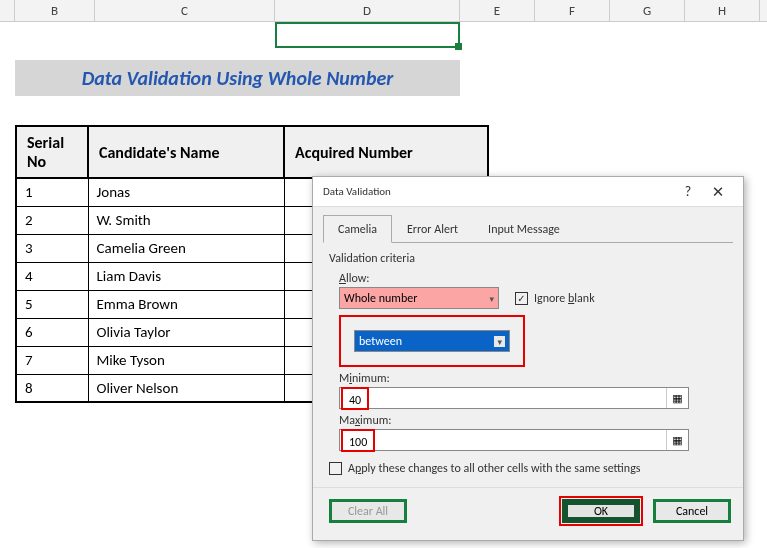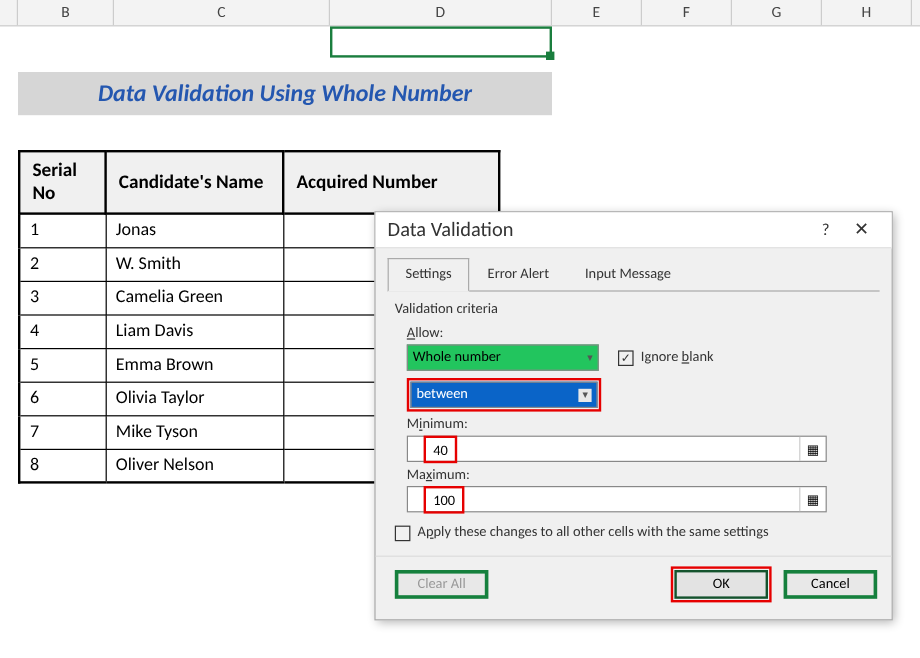--- a/index.html
+++ b/index.html
@@ -17,66 +17,66 @@
     .ch-h { width: 75px; }
     
     .selected-cell { position: absolute; top: 22px; left: 275px; width: 185px; height: 26px; border: 2px solid #1a7e3e; background: #fff; }
     .selected-handle { position: absolute; bottom: -4px; right: -4px; width: 7px; height: 7px; background: #1a7e3e; }
     
     .title-band { position: absolute; top: 60px; left: 15px; width: 445px; height: 36px; background: #d6d6d6; display: flex; align-items: center; justify-content: center; font-size: 20px; font-weight: bold; font-style: italic; color: #2457b0; }
     
     .data-table { position: absolute; top: 125px; left: 15px; border-collapse: collapse; }
     .data-table th { background: #f0f0f0; font-weight: bold; font-size: 16px; padding: 6px 10px; border: 2px solid #000; text-align: left; }
     .data-table th:first-child { width: 72px; }
-    .data-table th:nth-child(2) { width: 148px; }
-    .data-table th:nth-child(3) { width: 180px; }
+    .data-table th:nth-child(2) { width: 196px; }
+    .data-table th:nth-child(3) { width: 204px; }
     .data-table td { font-size: 15px; padding: 4px 8px; border: 1px solid #000; height: 28px; }
     .data-table td:first-child { border-left: 2px solid #000; }
     .data-table td:last-child { border-right: 2px solid #000; }
     .data-table tr:last-child td { border-bottom: 2px solid #000; }
     
     .dialog { position: absolute; top: 176px; left: 312px; width: 432px; background: #f0f0f0; border: 1px solid #aaa; box-shadow: 2px 2px 8px rgba(0,0,0,0.3); }
     .dlg-titlebar { height: 30px; background: #fff; display: flex; align-items: center; padding: 0 10px; border-bottom: 1px solid #ddd; }
-    .dlg-title { flex: 1; font-size: 17px; color: #333; }
+    .dlg-title { flex: 1; font-size: 11px; color: #333; }
     .dlg-help { width: 30px; text-align: center; font-size: 14px; color: #333; cursor: pointer; }
     .dlg-close { width: 30px; text-align: center; font-size: 15px; color: #333; cursor: pointer; }
     
     .tabs { display: flex; padding: 8px 10px 0 10px; }
     .tab { padding: 6px 14px; font-size: 12px; color: #333; border: 1px solid transparent; cursor: pointer; }
     .tab.active { background: #f0f0f0; border: 1px solid #aaa; border-bottom: 1px solid #f0f0f0; }
     .tab-underline { border-top: 1px solid #aaa; margin: -1px 10px 0 10px; }
     
     .dlg-body { padding: 8px 16px 12px 16px; }
     .fieldset-label { font-size: 12px; color: #333; margin-bottom: 6px; }
     .fieldset-inner { padding-left: 10px; }
     .fld-label { font-size: 12px; color: #333; margin: 4px 0 2px 0; }
     .fld-label u { text-decoration: underline; }
     
     .row { display: flex; align-items: center; gap: 16px; margin-bottom: 6px; }
-    .select-box { display: flex; align-items: center; background: #22c55e; border: 1px solid #888; height: 22px; width: 160px; padding: 0 4px; font-size: 12px; }
+    .select-box { display: flex; align-items: center; background: #fca5a5; border: 1px solid #888; height: 22px; width: 160px; padding: 0 4px; font-size: 12px; }
     .select-box .arrow { margin-left: auto; font-size: 9px; color: #555; }
     .select-highlighted { background: #0a64c8; color: #fff; }
-    .red-box { border: 2.5px solid #e60000; padding: 1px; display: inline-block; }
+    .red-box { border: 2.5px solid #e60000; padding: 13px; display: inline-block; }
     
     .checkbox-row { display: flex; align-items: center; gap: 6px; font-size: 12px; color: #333; }
     .checkbox { width: 13px; height: 13px; border: 1px solid #333; display: flex; align-items: center; justify-content: center; font-size: 10px; }
     
     .input-row { display: flex; align-items: center; background: #fff; border: 1px solid #888; height: 22px; width: 350px; }
     .input-val { padding: 0 4px; font-size: 12px; }
     .picker-icon { margin-left: auto; width: 22px; height: 20px; display: flex; align-items: center; justify-content: center; border-left: 1px solid #ccc; font-size: 11px; }
-    .red-inline { border: 2.5px solid #e60000; display: inline-block; padding: 0 2px; margin: 13px; }
+    .red-inline { border: 2.5px solid #e60000; display: inline-block; padding: 0 2px; margin: 1px; }
     
     .apply-row { display: flex; align-items: center; gap: 6px; font-size: 12px; color: #333; margin-top: 10px; }
     
     .dlg-footer { display: flex; align-items: center; padding: 8px 12px 14px 16px; border-top: 1px solid #ddd; }
     .btn { width: 78px; height: 24px; background: #e8e8e8; border: 3px solid #15803d; font-size: 12px; display: flex; align-items: center; justify-content: center; cursor: pointer; }
     .btn.disabled { color: #999; }
     .spacer { flex: 1; }
     .red-btn-box { border: 2.5px solid #e60000; padding: 1px; }
-    .btn-ok { background: #e3e3e3; border: 2px solid #14532d; }
+    .btn-ok { background: #e3e3e3; border: 6px solid #14532d; }
     
     .watermark { position: absolute; top: 478px; left: 395px; font-size: 13px; color: #bbb; font-style: italic; letter-spacing: 1px; z-index: -1;}
   </style>
 </head>
 <body>
 
 <div class="col-headers">
   <div class="col-header ch-a"></div>
   <div class="col-header ch-b">B</div>
   <div class="col-header ch-c">C</div>
@@ -147,21 +147,21 @@
 
 <div class="watermark">exceldemy</div>
 
 <div class="dialog">
   <div class="dlg-titlebar">
     <div class="dlg-title">Data Validation</div>
     <div class="dlg-help">?</div>
     <div class="dlg-close">✕</div>
   </div>
   <div class="tabs">
-    <div class="tab active">Settings</div>
+    <div class="tab active">Camelia</div>
     <div class="tab">Error Alert</div>
     <div class="tab">Input Message</div>
   </div>
   <div class="tab-underline"></div>
   <div class="dlg-body">
     <div class="fieldset-label">Validation criteria</div>
     <div class="fieldset-inner">
       <div class="fld-label"><u>A</u><span textcontent="Allow:">llow:</span></div>
       <div class="row">
         <div class="select-box">

